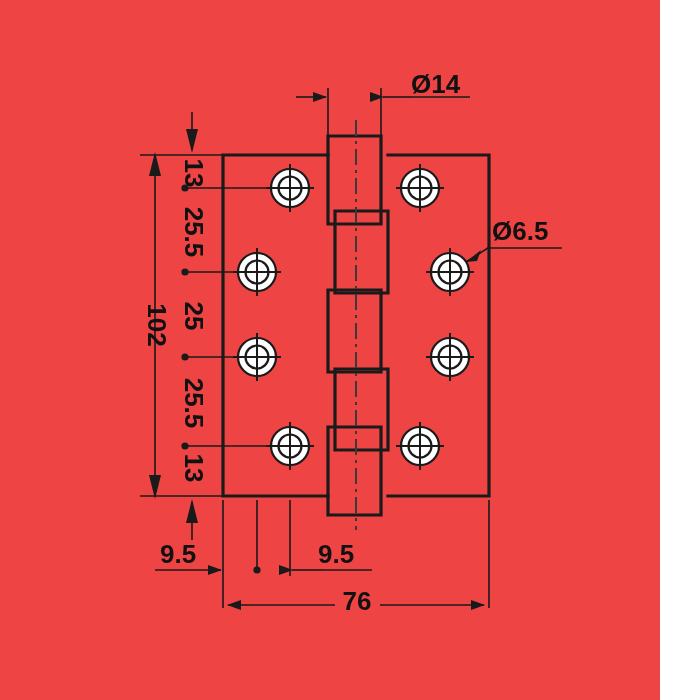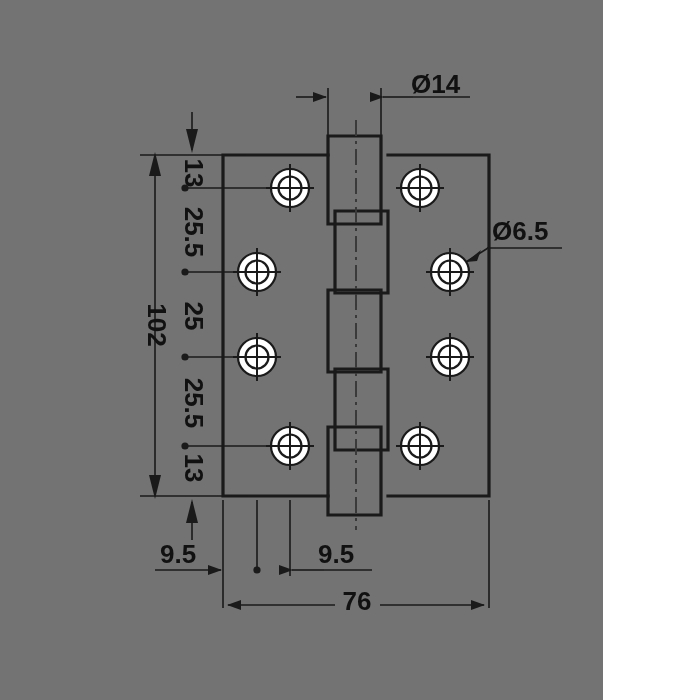--- a/index.html
+++ b/index.html
@@ -1,17 +1,17 @@
 <!DOCTYPE html>
 <html><head>
 <meta charset="utf-8">
 <style>
   html,body{margin:0;padding:0;background:#ffffff;}
   body{width:700px;height:700px;font-family:"Liberation Sans",sans-serif;overflow:hidden;}
-  #stage{position:relative;width:603px;height:700px;background:#737373;text-align:right;}
+  #stage{position:relative;width:660px;height:700px;background:#ef4444;text-align:right;}
   svg#dwg{position:absolute;left:0;top:0;width:700px;height:700px;display:block;}
   .ln{stroke:#1a1a1a;fill:none;}
   .thick{stroke-width:3.2;stroke-linecap:square;}
   .thin{stroke-width:1.6;}
   .hole{stroke:#1a1a1a;fill:#fff;stroke-width:2.2;}
   .cross{stroke:#1a1a1a;stroke-width:2.0;}
   .center{stroke:#3a3a3a;stroke-width:2.0;fill:none;stroke-dasharray:16 5 3 5;}
   .dimtxt{font-family:"Liberation Sans",sans-serif;font-weight:bold;font-size:26px;fill:#111;}
   .dimtxt.v{writing-mode:vertical-rl;}
   .arrowfill{fill:#1a1a1a;}

